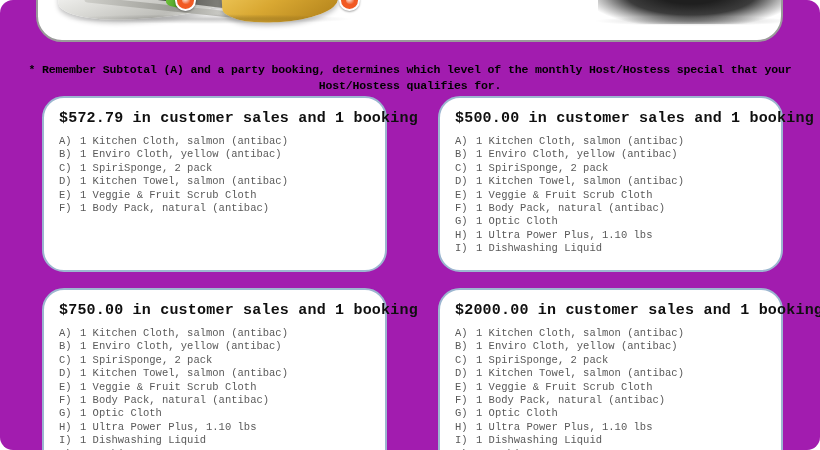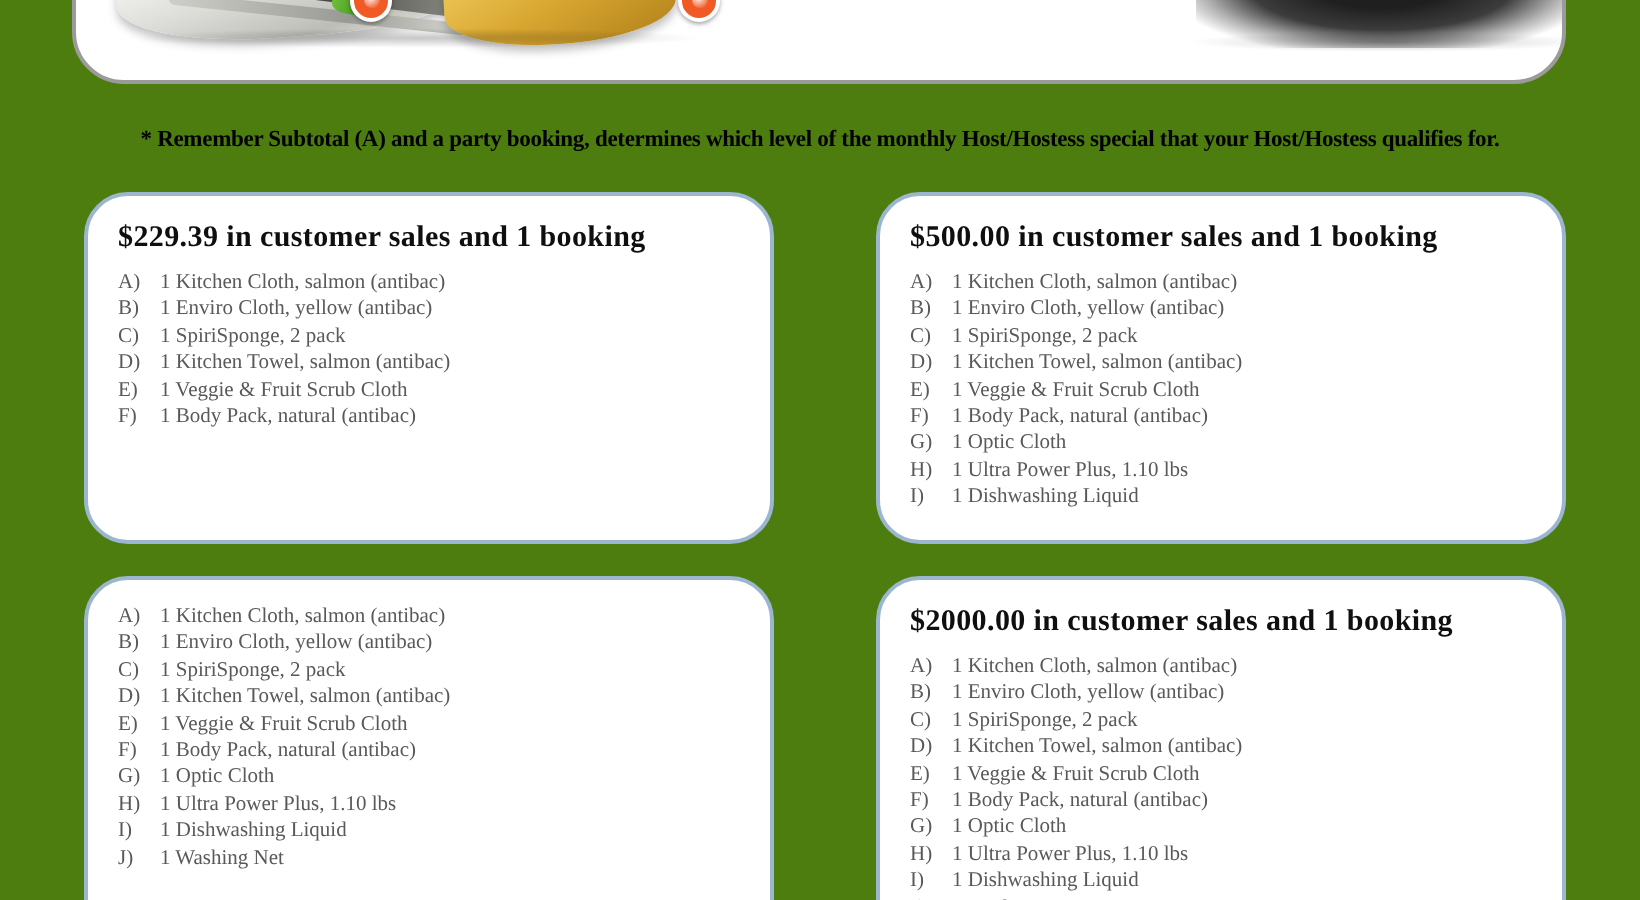--- a/index.html
+++ b/index.html
@@ -1,18 +1,18 @@
 <!DOCTYPE html>
 <html><head>
 <meta charset="utf-8">
 <style>
   html,body{margin:0;padding:0;background:#ffffff;}
   #page{
     position:relative;width:820px;height:450px;overflow:hidden;
-    background:#4d7c0f;font-family:Liberation Serif, serif;
+    background:#a21caf;font-family:Liberation Mono, monospace;border-radius:13px;
   }
   
   .hero{
     position:absolute;left:36px;top:-68px;width:747px;height:110px;
     box-sizing:border-box;border:2px solid #9b9b9b;border-radius:26px;
     background:#ffffff;overflow:hidden;
   }
   .photo{position:absolute;}
   .cloth-gray{
     left:20px;top:34px;width:184px;height:50px;border-radius:45% 40% 48% 42%;
@@ -101,21 +101,21 @@
       <span class="badge-glyph"></span>
     </div>
     <div class="badge badge2" style="background: rgb(241, 90, 36);">
       <span class="badge-glyph"></span>
     </div>
   </div>
 
   <div class="note">* Remember Subtotal (A) and a party booking, determines which level of the monthly Host/Hostess special that your Host/Hostess qualifies for.</div>
 
   <div class="level-box pos-1" style="border-color: rgb(156, 182, 208);">
-    <div class="level-title">$229.39 in customer sales and 1 booking</div>
+    <div class="level-title">$572.79 in customer sales and 1 booking</div>
     <div class="item-list">
         <div class="item-row">
           <span class="item-letter">A)</span>
           <span class="item-text">1 Kitchen Cloth, salmon (antibac)</span>
         </div>
         <div class="item-row">
           <span class="item-letter">B)</span>
           <span class="item-text">1 Enviro Cloth, yellow (antibac)</span>
         </div>
         <div class="item-row">
@@ -173,20 +173,21 @@
           <span class="item-text">1 Ultra Power Plus, 1.10 lbs</span>
         </div>
         <div class="item-row">
           <span class="item-letter">I)</span>
           <span class="item-text">1 Dishwashing Liquid</span>
         </div>
       </div>
   </div>
 
   <div class="level-box pos-3" style="border-color: rgb(156, 182, 208);">
+    <div class="level-title">$750.00 in customer sales and 1 booking</div>
     <div class="item-list">
         <div class="item-row">
           <span class="item-letter">A)</span>
           <span class="item-text">1 Kitchen Cloth, salmon (antibac)</span>
         </div>
         <div class="item-row">
           <span class="item-letter">B)</span>
           <span class="item-text">1 Enviro Cloth, yellow (antibac)</span>
         </div>
         <div class="item-row">

